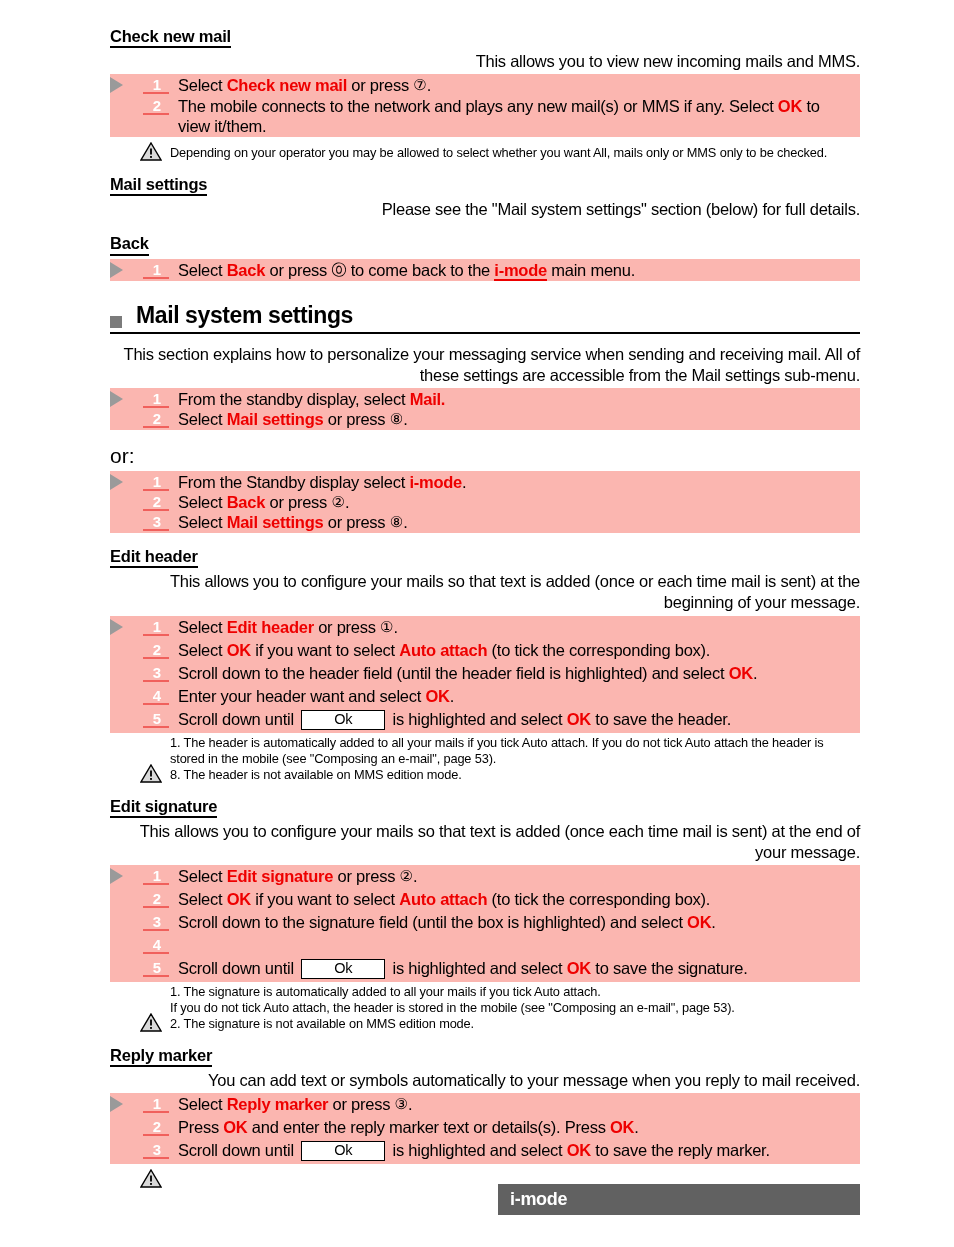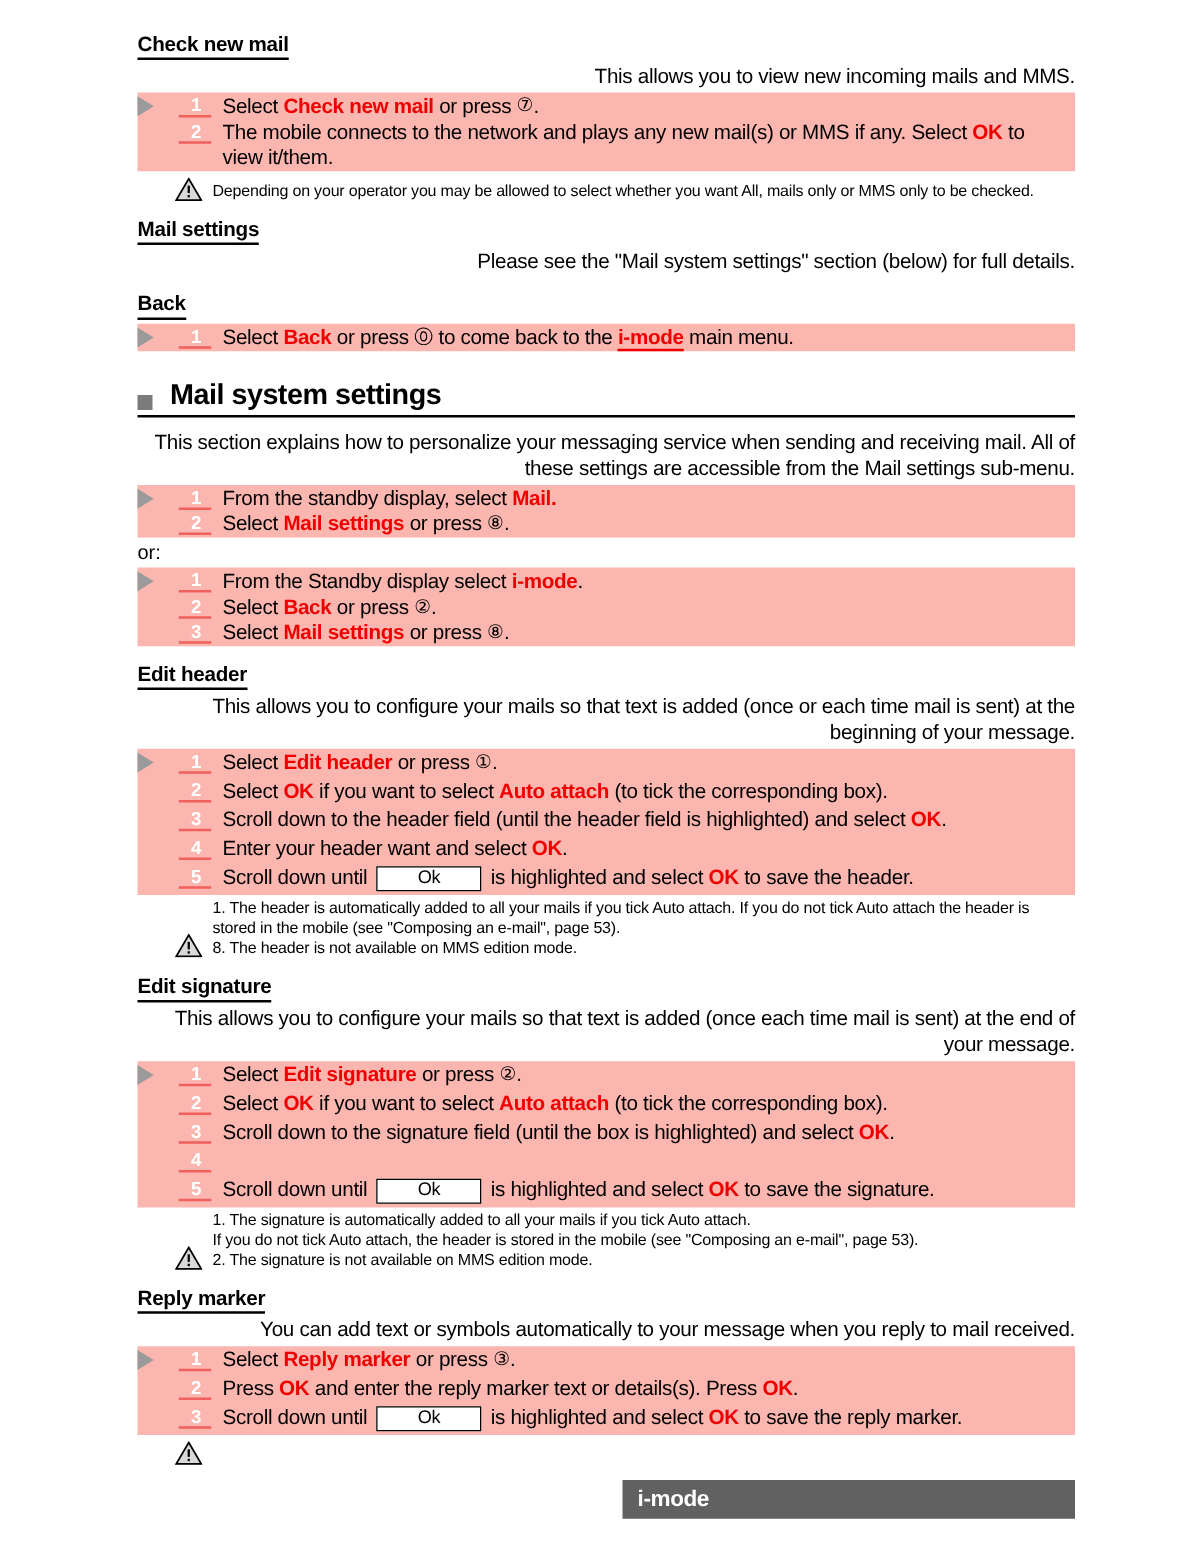--- a/index.html
+++ b/index.html
@@ -173,23 +173,23 @@
   .warn-icon svg { display: block; }
   .note-text {
     flex: 1 1 auto;
     font-size: 12.8px;
     line-height: 1.25;
     letter-spacing: -0.15px;
     padding-left: 2px;
   }
 
   .orlabel {
-    font-size: 16px;
+    font-size: 21px;
     line-height: 1.25;
-    margin: 3px 0 1px 0;
+    margin: 13px 0 1px 0;
   }
 
   
   .footer {
     position: absolute;
     left: 498px;
     top: 1184px;
     width: 362px;
     height: 31px;
     background: #616161;

